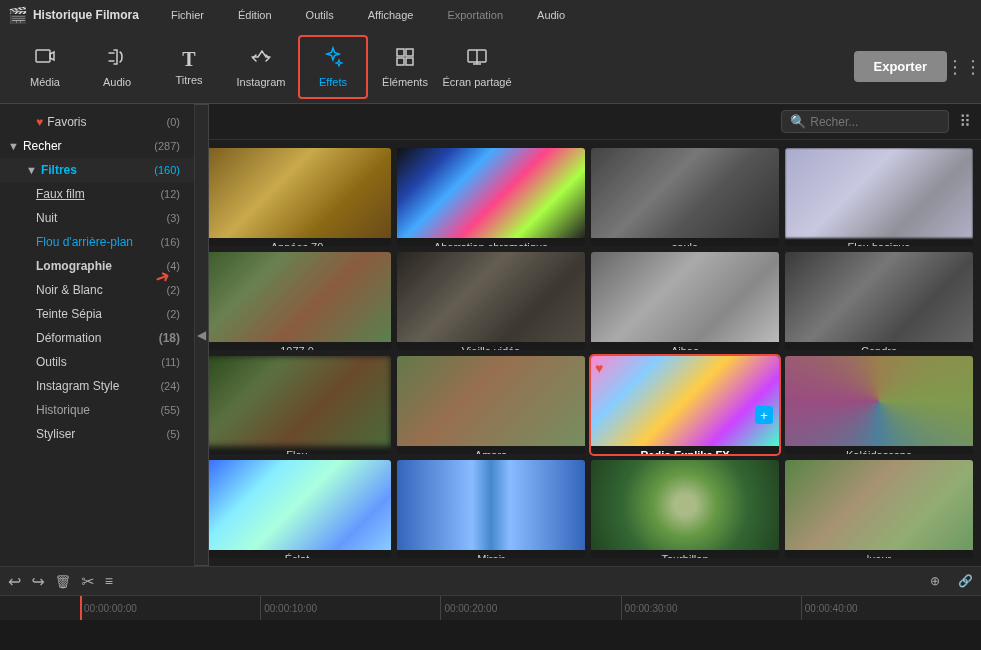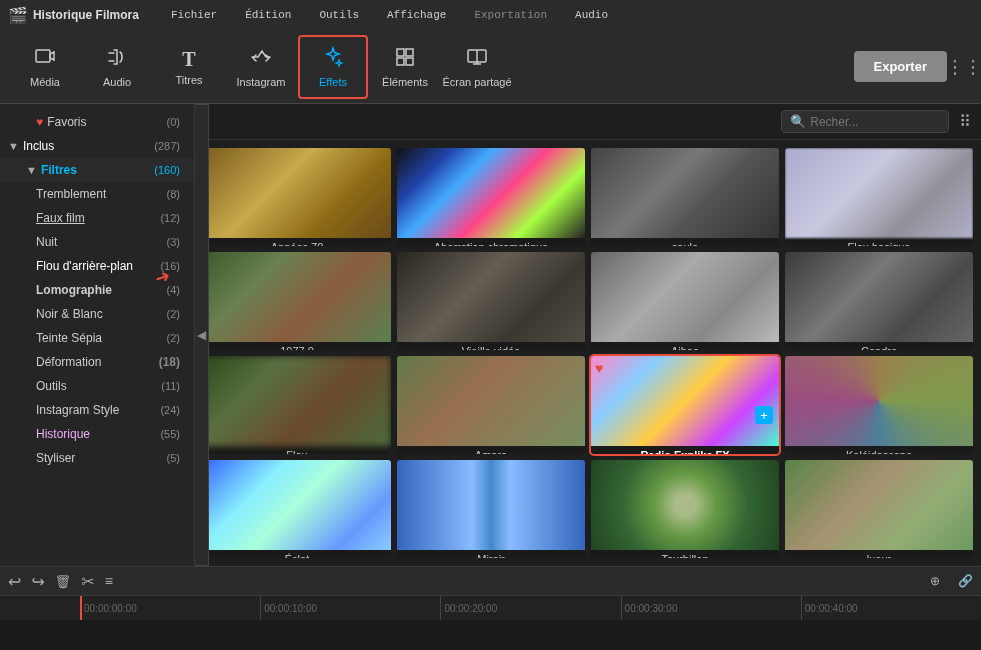--- a/index.html
+++ b/index.html
@@ -1,20 +1,20 @@
 <!DOCTYPE html>
 <html><head>
   <meta charset="utf-8">
   <style>
     * { margin: 0; padding: 0; box-sizing: border-box; }
     body { width: 981px; height: 650px; background: #1a1a1a; font-family: 'Segoe UI', Arial, sans-serif; color: #ccc; overflow: hidden; font-size: 12px; }
 
     
     #titlebar { height: 30px; background: #2b2b2b; display: flex; align-items: center; padding: 0 8px; }
-    #titlebar .menu-bar { display: flex; margin-left: 8px; gap: 12px; font-family: Liberation Mono, monospace; }
+    #titlebar .menu-bar { display: flex; margin-left: 8px; gap: 18px; }
     #titlebar .menu-item { color: #ccc; font-size: 11px; padding: 3px 8px; cursor: pointer; border-radius: 3px; }
     #titlebar .export-menu { color: #888; }
 
     
     #toolbar { height: 74px; background: #2b2b2b; border-bottom: 1px solid #444; display: flex; align-items: center; padding: 0 10px; }
     .tool-btn { display: flex; flex-direction: column; align-items: center; justify-content: center; width: 70px; height: 64px; cursor: pointer; border-radius: 4px; color: #ccc; font-size: 11px; gap: 4px; }
     .tool-btn.active { color: #00b0ff; }
     .tool-btn .tb-icon { font-size: 22px; line-height: 1; }
     .tool-btn.active { border: 1px solid #e74c3c; color: #00b0ff; }
     .tb-spacer { flex: 1; }
@@ -143,56 +143,49 @@
     <div class="sidebar-item child">
           <div style="display:flex; align-items:center;">
     <span class="sidebar-fav">♥</span>
     <span style="color:#ccc; ">Favoris</span>
   </div>
   <span style="color:#888; font-size:11px;">(0)</span>
         </div>
         <div class="sidebar-item parent">
           <div style="display:flex; align-items:center;">
     <span style="color:#aaa; margin-right:4px; font-size:11px;">▼</span>
-    <span style="color:#fff; ">Inclus</span>
+    <span style="color:#fff; ">Recher</span>
   </div>
   <span style="color:#888; font-size:11px;">(287)</span>
         </div>
         <div class="sidebar-item " style="background: rgb(42, 42, 42); color: rgb(0, 184, 241);">
           <div style="display:flex; align-items:center;">
     <span style="color:#aaa; margin-right:4px; font-size:11px; margin-left:12px;">▼</span>
     <span style="color:#00b8f1; font-weight:bold;">Filtres</span>
   </div>
   <span style="color:#00b8f1; font-size:11px;">(160)</span>
         </div>
         <div class="sidebar-item child">
           <div style="display:flex; align-items:center;">
 
-    <span style="color:#ccc; ">Tremblement</span>
-  </div>
-  <span style="color:#888; font-size:11px;">(8)</span>
-        </div>
-        <div class="sidebar-item child">
-          <div style="display:flex; align-items:center;">
-
     <span style="color:#ccc;text-decoration:underline; ">Faux film</span>
   </div>
   <span style="color:#888; font-size:11px;">(12)</span>
         </div>
         <div class="sidebar-item child">
           <div style="display:flex; align-items:center;">
 
     <span style="color:#ccc; ">Nuit</span>
   </div>
   <span style="color:#888; font-size:11px;">(3)</span>
         </div>
         <div class="sidebar-item child">
           <div style="display:flex; align-items:center;">
 
-    <span style="color:#ffffff; ">Flou d'arrière-plan</span>
+    <span style="color:#0ea5e9; ">Flou d'arrière-plan</span>
   </div>
   <span style="color:#888; font-size:11px;">(16)</span>
         </div>
         <div class="sidebar-item child">
           <div style="display:flex; align-items:center;">
 
     <span style="color:#ccc;font-weight:bold; ">Lomographie</span>
   </div>
   <span style="color:#888; font-size:11px;">(4)</span>
         </div>
@@ -227,21 +220,21 @@
         <div class="sidebar-item child">
           <div style="display:flex; align-items:center;">
 
     <span style="color:#ccc; ">Instagram Style</span>
   </div>
   <span style="color:#888; font-size:11px;">(24)</span>
         </div>
         <div class="sidebar-item child">
           <div style="display:flex; align-items:center;">
 
-    <span style="color:#f0abfc;text-align:right; ">Historique</span>
+    <span style="color:#a3a3a3;text-align:right; ">Historique</span>
   </div>
   <span style="color:#888; font-size:11px;">(55)</span>
         </div>
         <div class="sidebar-item child">
           <div style="display:flex; align-items:center;">
 
     <span style="color:#ccc; ">Styliser</span>
   </div>
   <span style="color:#888; font-size:11px;">(5)</span>
         </div>

